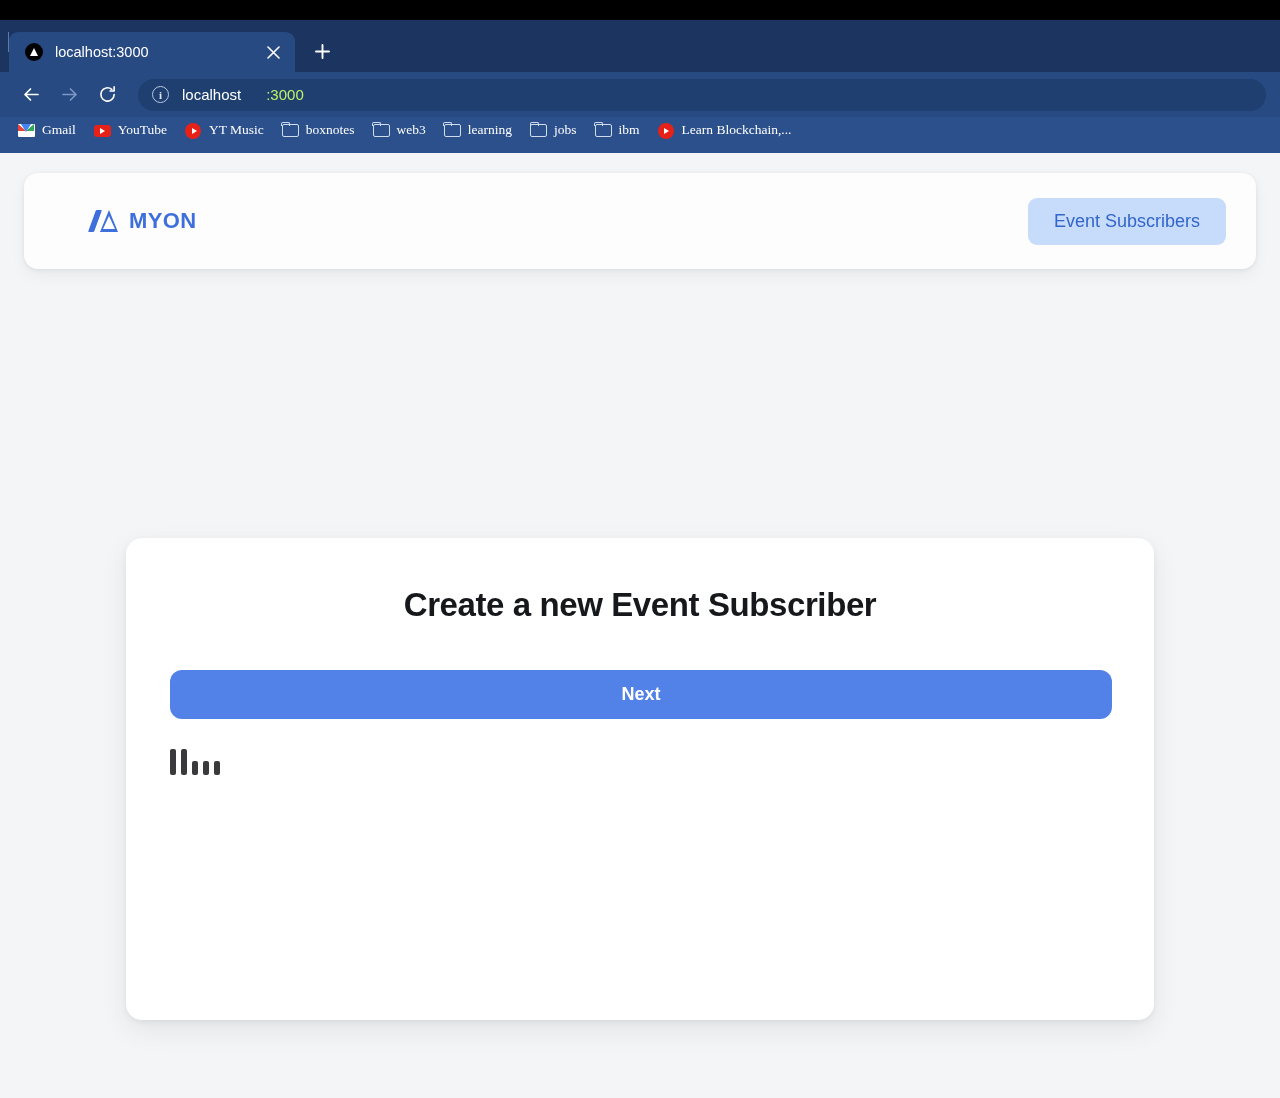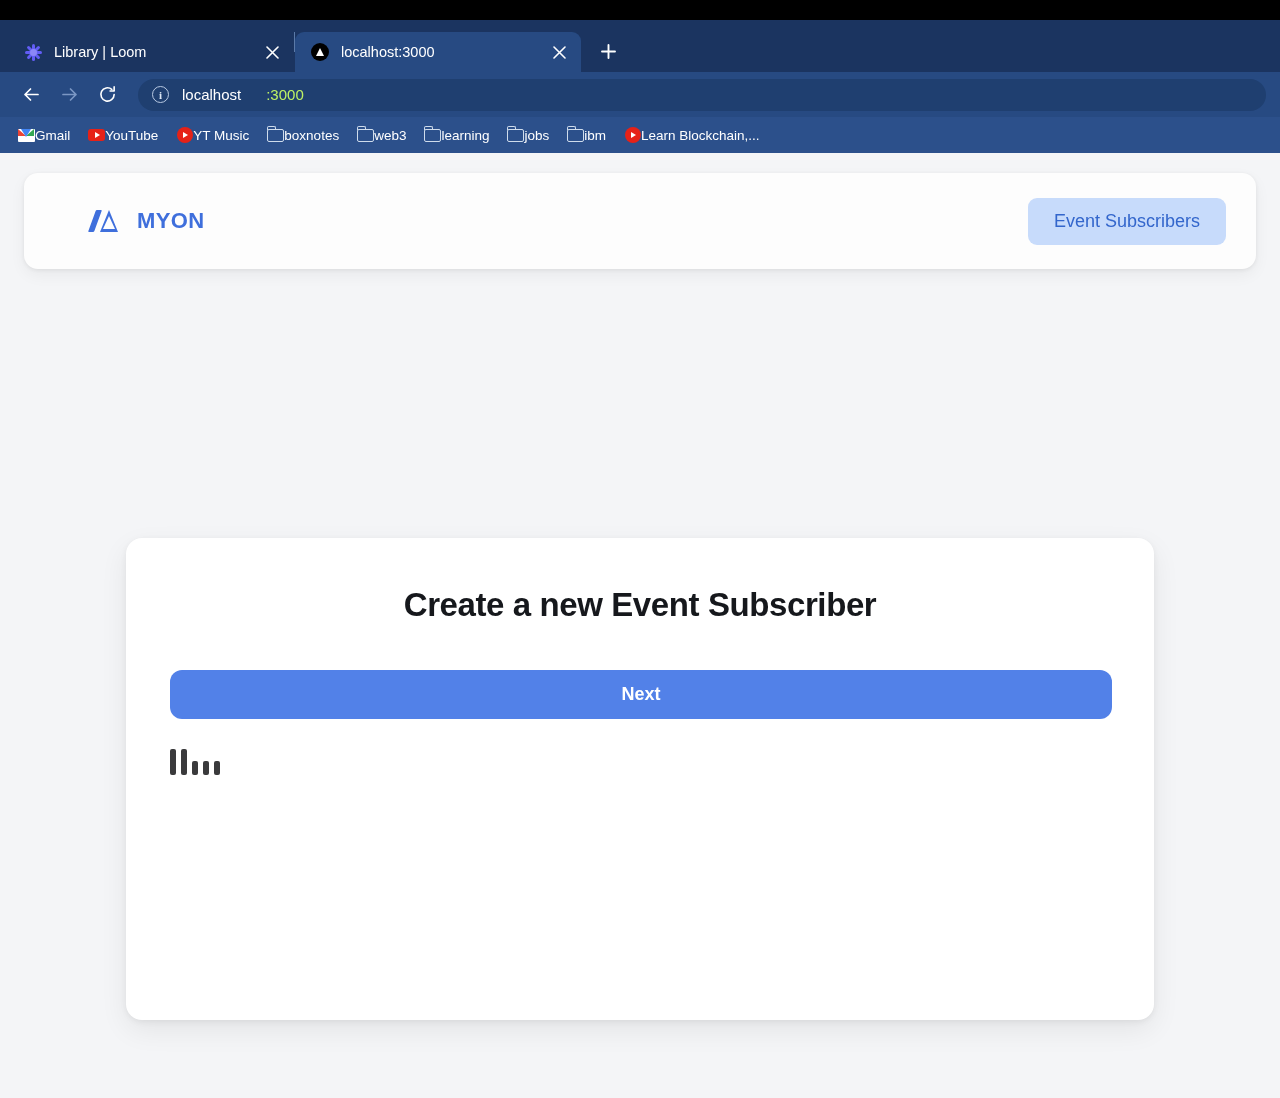--- a/index.html
+++ b/index.html
@@ -176,25 +176,26 @@
     height: 36px;
     background: #2c508b;
     display: flex;
     align-items: center;
     padding: 0 10px;
     gap: 2px;
     overflow: hidden;
   }
   .bm {
     display: flex;
-    align-items: center;
     height: 26px;
     padding: 0 8px;
     border-radius: 5px;
+    gap: 7px;
     flex: 0 0 auto;
+    font-family: Liberation Serif, serif;
   }
   .bm-label {
     font-size: 13.5px;
     color: #ffffff;
     white-space: nowrap;
   }
   .bm-ico { width: 17px; height: 17px; flex: 0 0 17px; display:flex; align-items:center; justify-content:center; }
 
   .ico-gmail { width: 17px; height: 13px; position: relative; background: #fff; border-radius: 1px; overflow: hidden; }
   .ico-gmail::before {
@@ -259,21 +260,21 @@
     box-shadow: 0 1px 4px rgba(0,0,0,0.07), 0 6px 16px rgba(0,0,0,0.05);
     display: flex;
     align-items: center;
     padding: 0 30px;
     position: relative;
   }
 
   .brand {
     display: flex;
     align-items: center;
-    gap: 19px;
+    gap: 11px;
     flex: 0 0 auto;
     padding-left: 38px;
   }
   .brand-mark {
     width: 26px; height: 22px;
     position: relative;
   }
   .brand-mark .slash {
     position: absolute;
     left: 0; top: 0;
@@ -391,36 +392,20 @@
     border-radius: 2px;
   }
 </style>
 </head>
 <body>
 
 <div class="top-black-strip"></div>
 
 <div class="tabstrip">
 
-  <div class="tab inactive">
-    <span class="tab-favicon">
-      <span class="loom-mark">
-          <i></i>
-          <i></i>
-          <i></i>
-          <i></i>
-        </span>
-    </span>
-    <span class="tab-title">Library | Loom</span>
-    <span class="tab-close">
-      <svg width="13" height="13" viewBox="0 0 13 13">
-          <path d="M1 1 L12 12 M12 1 L1 12" stroke="#ffffff" stroke-width="1.6" fill="none" stroke-linecap="round"></path>
-        </svg>
-    </span>
-  </div>
 
   <div class="tab-sep"></div>
 
 
   <div class="tab active">
     <span class="tab-favicon">
       <span class="next-mark"></span>
     </span>
     <span class="tab-title">localhost:3000</span>
     <span class="tab-close">

